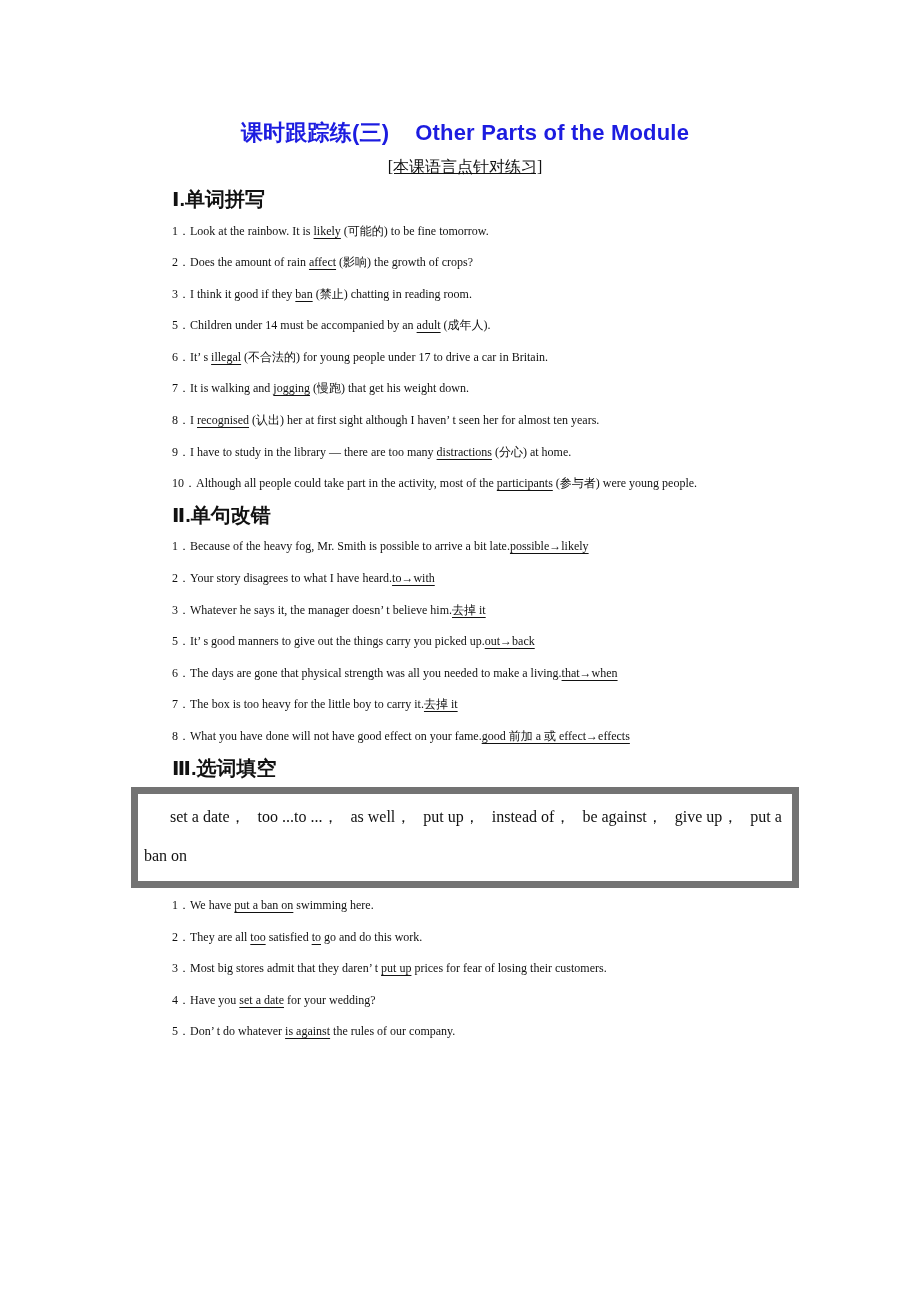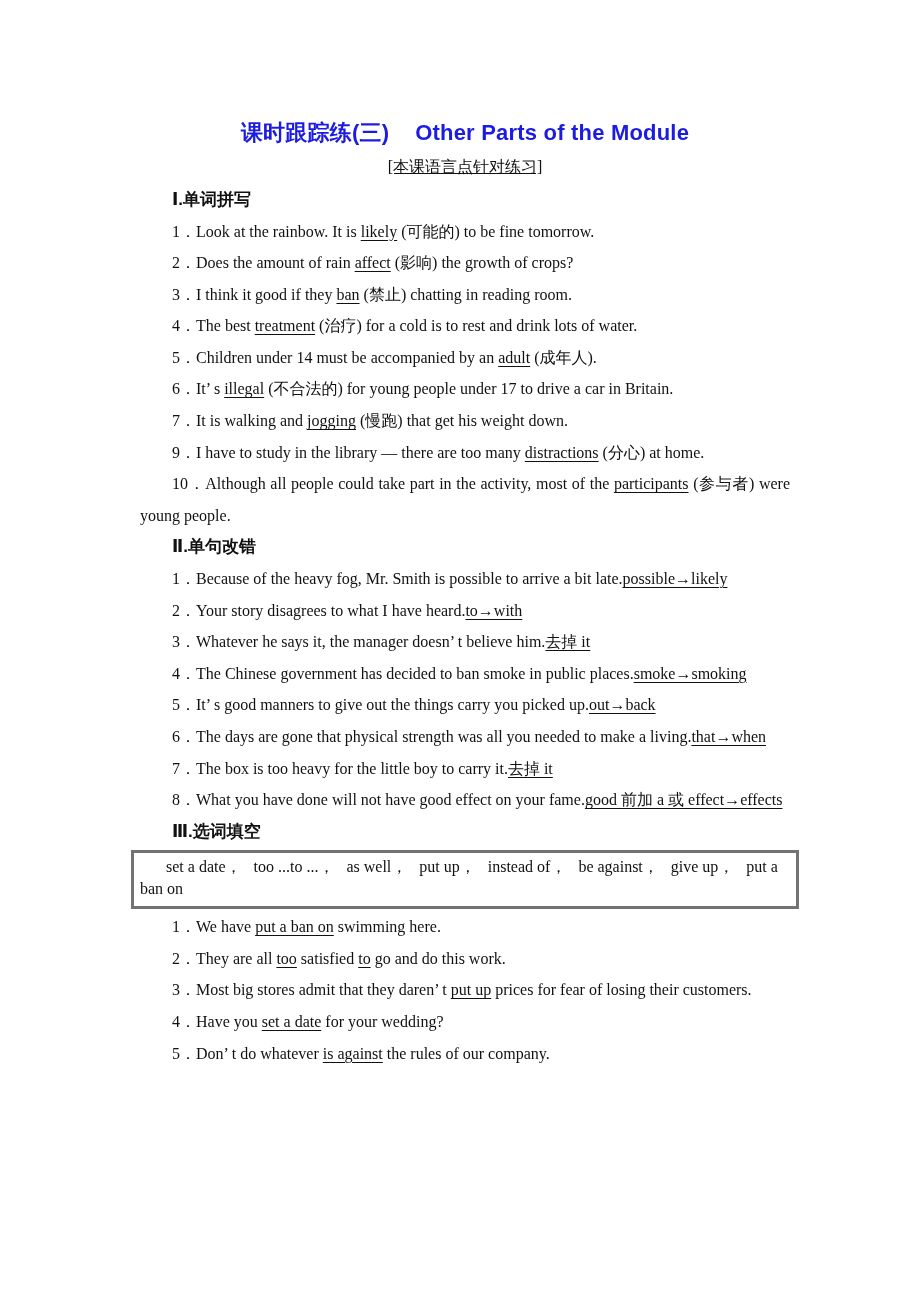--- a/index.html
+++ b/index.html
@@ -47,70 +47,69 @@
     margin: 6px 0 4px 0;
     text-align: center;
     font-size: 16px;
     line-height: 26px;
     text-decoration: underline;
   }
   .sec-heading {
     margin: 0;
     font-family: "Liberation Sans", "DejaVu Sans", sans-serif;
     font-weight: bold;
-    font-size: 17px;
+    font-size: 20px;
     line-height: 31.5px;
     text-indent: 32px;
   }
   .item {
     margin: 0;
-    font-size: 16px;
+    font-size: 12px;
     line-height: 31.6px;
     text-align: justify;
     text-indent: 32px;
   }
   .u { text-decoration: underline; text-underline-offset: 3px; }
   .phrase-box {
     box-sizing: border-box;
     margin: 3px -9px 2px -9px;
-    border: 3px solid #737373;
+    border: 7px solid #737373;
     padding: 3px 2px 6px 6px;
     font-size: 16px;
-    line-height: 22px;
+    line-height: 39px;
     text-indent: 26px;
     white-space: pre-wrap;
   }
   .item-number { white-space: pre; }
 </style>
 </head>
 <body>
 
 <div class="page">
 
   <h1 class="title"><span class="title-zh">课时跟踪练(三)</span><span class="title-en">Other Parts of the Module</span></h1>
 
 
   <p class="subtitle">[本课语言点针对练习]</p>
 
   <div>
       <p class="sec-heading">Ⅰ.单词拼写</p>
       <p class="item"><span class="item-number">1．</span><span>Look at the rainbow. It is </span><span class="u">likely</span><span> (可能的) to be fine tomorrow.</span></p>
       <p class="item"><span class="item-number">2．</span><span>Does the amount of rain </span><span class="u">affect</span><span> (影响) the growth of crops?</span></p>
       <p class="item"><span class="item-number">3．</span><span>I think it good if they </span><span class="u">ban</span><span> (禁止) chatting in reading room.</span></p>
-      <p class="item"><span class="item-number">4．</span><span>The best </span><span class="u">treatment</span><span> (治疗) for a cold is to rest and drink lots of water.</span></p>
       <p class="item"><span class="item-number">5．</span><span>Children under 14 must be accompanied by an </span><span class="u">adult</span><span> (成年人).</span></p>
       <p class="item"><span class="item-number">6．</span><span>It’ s </span><span class="u">illegal</span><span> (不合法的) for young people under 17 to drive a car in Britain.</span></p>
       <p class="item"><span class="item-number">7．</span><span>It is walking and </span><span class="u">jogging</span><span> (慢跑) that get his weight down.</span></p>
+      <p class="item"><span class="item-number">8．</span><span>I </span><span class="u">recognised</span><span> (认出) her at first sight although I haven’ t seen her for almost ten years.</span></p>
       <p class="item"><span class="item-number">9．</span><span>I have to study in the library — there are too many </span><span class="u">distractions</span><span> (分心) at home.</span></p>
       <p class="item"><span class="item-number">10．</span><span>Although all people could take part in the activity, most of the </span><span class="u">participants</span><span> (参与者) were young people.</span></p>
       <p class="sec-heading">Ⅱ.单句改错</p>
       <p class="item"><span class="item-number">1．</span><span>Because of the heavy fog, Mr. Smith is possible to arrive a bit late.</span><span class="u">possible→likely</span></p>
       <p class="item"><span class="item-number">2．</span><span>Your story disagrees to what I have heard.</span><span class="u">to→with</span></p>
       <p class="item"><span class="item-number">3．</span><span>Whatever he says it, the manager doesn’ t believe him.</span><span class="u">去掉 it</span></p>
-      <p class="item"><span class="item-number">4．</span><span>The Chinese government has decided to ban smoke in public places.</span><span class="u">smoke→smoking</span></p>
       <p class="item"><span class="item-number">5．</span><span>It’ s good manners to give out the things carry you picked up.</span><span class="u">out→back</span></p>
       <p class="item"><span class="item-number">6．</span><span>The days are gone that physical strength was all you needed to make a living.</span><span class="u">that→when</span></p>
       <p class="item"><span class="item-number">7．</span><span>The box is too heavy for the little boy to carry it.</span><span class="u">去掉 it</span></p>
       <p class="item"><span class="item-number">8．</span><span>What you have done will not have good effect on your fame.</span><span class="u">good 前加 a 或 effect→effects</span></p>
       <p class="sec-heading">Ⅲ.选词填空</p>
       <div class="phrase-box">set a date，   too ...to ...，   as well，   put up，   instead of，   be against，   give up，   put a ban on</div>
       <p class="item"><span class="item-number">1．</span><span>We have </span><span class="u">put a ban on</span><span> swimming here.</span></p>
       <p class="item"><span class="item-number">2．</span><span>They are all </span><span class="u">too</span><span> satisfied </span><span class="u">to</span><span> go and do this work.</span></p>
       <p class="item"><span class="item-number">3．</span><span>Most big stores admit that they daren’ t </span><span class="u">put up</span><span> prices for fear of losing their customers.</span></p>
       <p class="item"><span class="item-number">4．</span><span>Have you </span><span class="u">set a date</span><span> for your wedding?</span></p>

